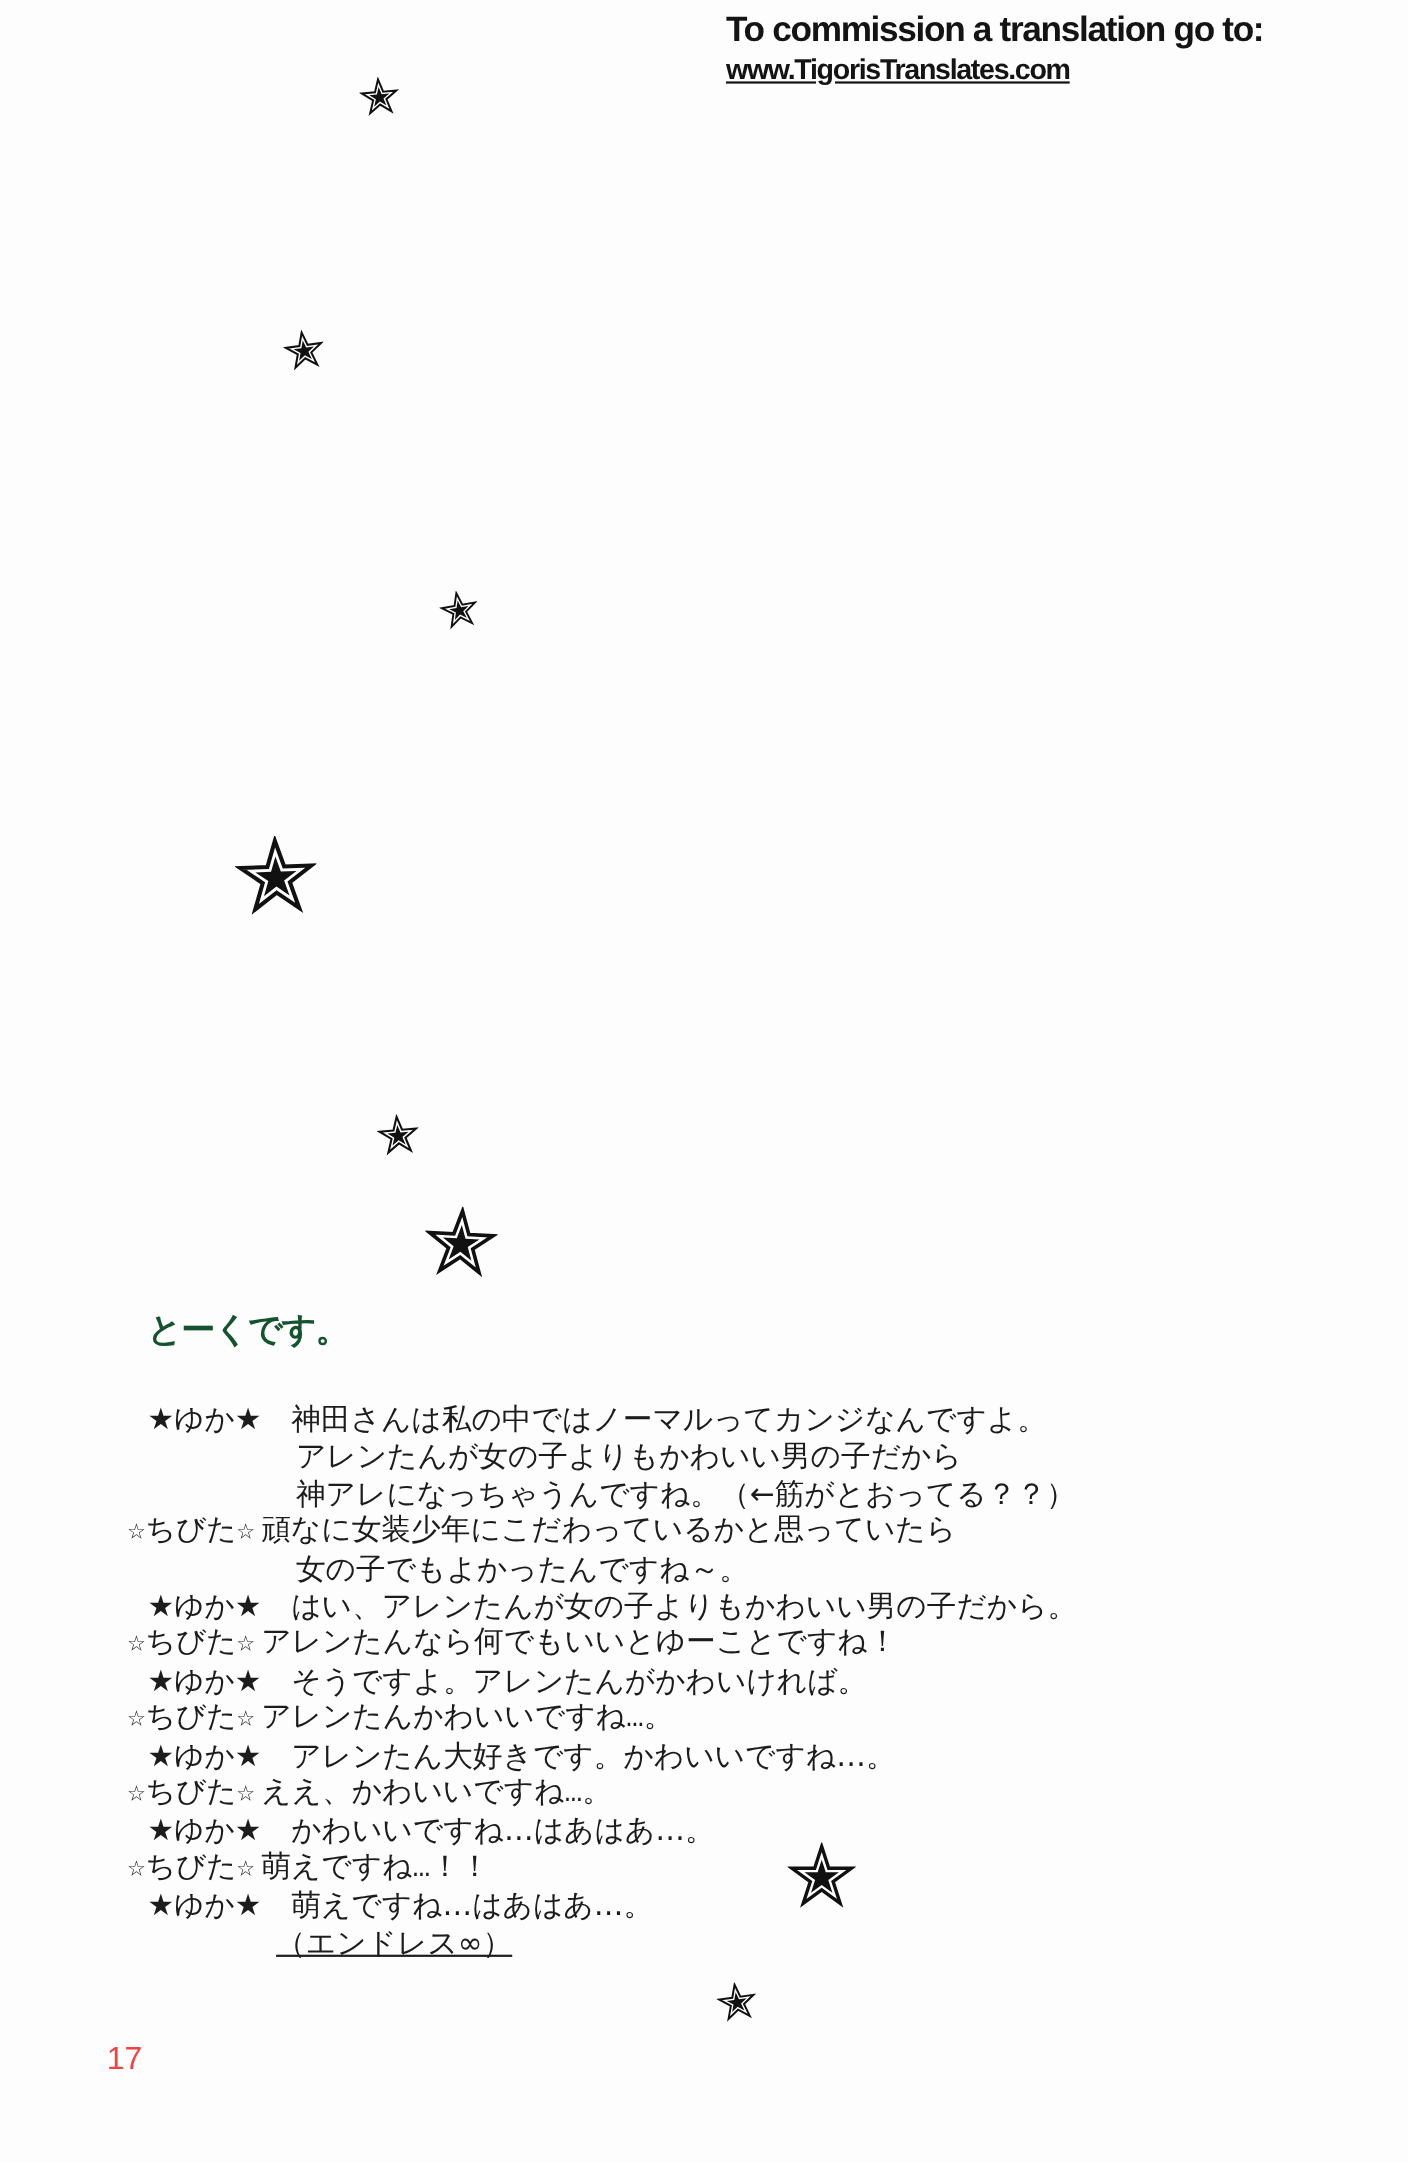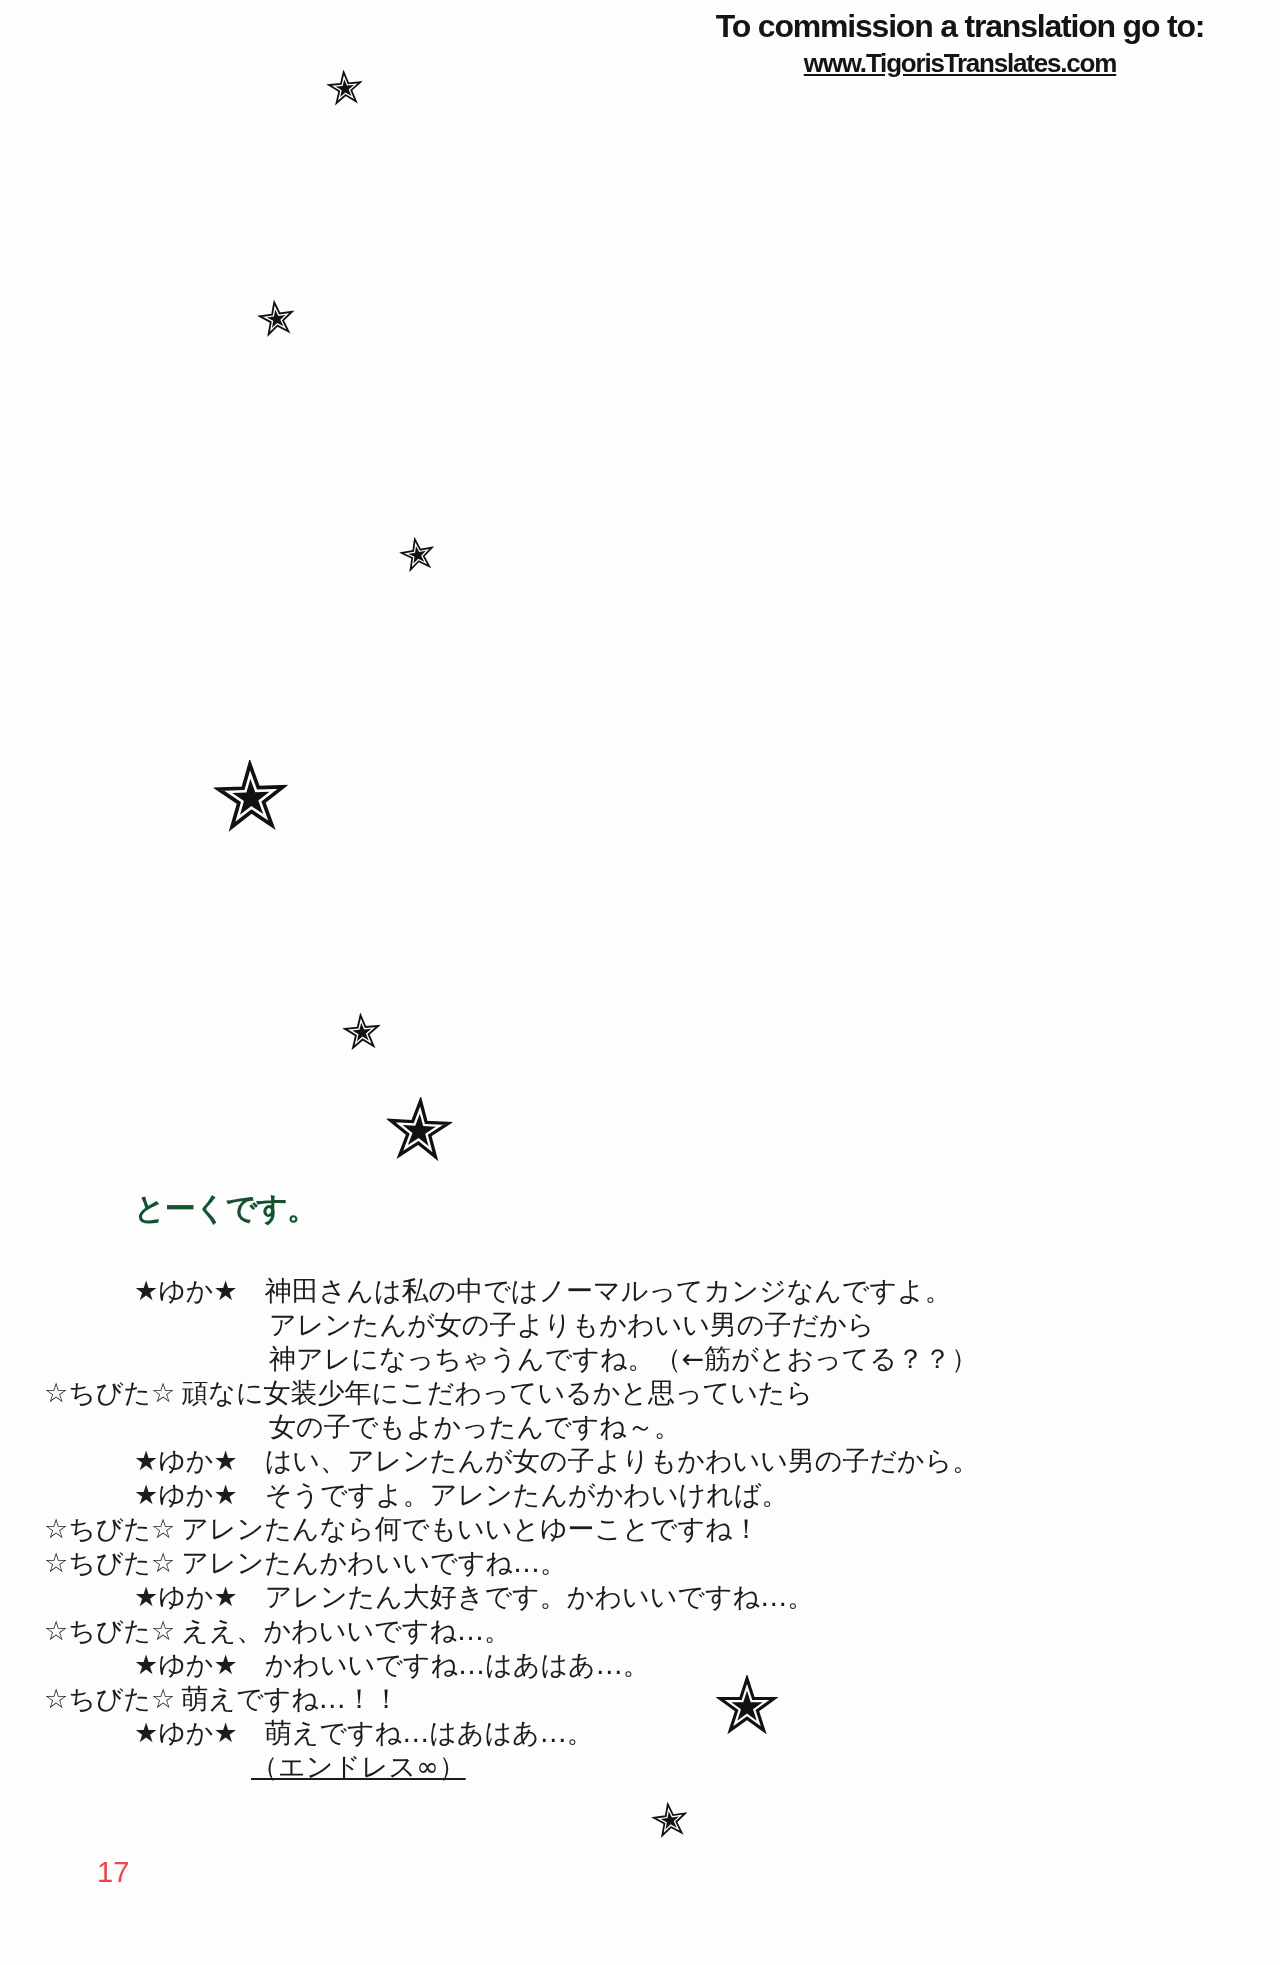--- a/index.html
+++ b/index.html
@@ -10,21 +10,21 @@
     font-family: "DejaVu Sans", sans-serif;
     color: #1a1a1a;
     overflow: hidden;
   }
   .page { position: absolute; inset: 0; }
 
   
   .commission {
     position: absolute;
     left: 660px; top: 8px; width: 600px;
-    text-align: center;
+    text-align: left;
     font-family: "Liberation Sans", sans-serif;
     font-weight: bold;
     color: #141414;
     letter-spacing: -1.2px;
   }
   .c-line1 { font-size: 32px; line-height: 37px; }
   .c-line2 { font-size: 26px; line-height: 36px; text-decoration: underline; }
 
   
   .star { position: absolute; overflow: visible; }
@@ -47,21 +47,21 @@
     left: 0; top: 1274px; width: 1280px;
   }
   .line {
     height: 34px; line-height: 34px;
     font-size: 27px;
     color: #1c1c1c;
     white-space: nowrap;
   }
   .line.yuka    { padding-left: 134px; }
   .line.yuka .speaker    { margin-right: 27px; }
-  .line.chibita { padding-left: 44px; }
+  .line.chibita { padding-left: 116px; font-family: Liberation Mono, monospace; }
   .line.chibita .speaker { margin-right: 6px; }
   .line.cont    { padding-left: 269px; }
   .line.cont2   { padding-left: 251px; text-decoration: underline; }
 
   
   .page-number {
     position: absolute;
     left: 97px; top: 1856px;
     font-size: 29px;
     color: #ef4444;
@@ -114,22 +114,22 @@
 
   <h1 class="talk-title">とーくです。</h1>
 
   <div class="talk">
     <div class="line yuka"><span class="speaker">★ゆか★</span><span class="text">神田さんは私の中ではノーマルってカンジなんですよ。</span></div>
     <div class="line cont"><span class="text">アレンたんが女の子よりもかわいい男の子だから</span></div>
     <div class="line cont"><span class="text">神アレになっちゃうんですね。（←筋がとおってる？？）</span></div>
     <div class="line chibita"><span class="speaker">☆ちびた☆</span><span class="text">頑なに女装少年にこだわっているかと思っていたら</span></div>
     <div class="line cont"><span class="text">女の子でもよかったんですね～。</span></div>
     <div class="line yuka"><span class="speaker">★ゆか★</span><span class="text">はい、アレンたんが女の子よりもかわいい男の子だから。</span></div>
+    <div class="line chibita"><span class="speaker">☆ちびた☆</span><span class="text">アレンたんなら何でもいいとゆーことですね！</span></div>
     <div class="line yuka"><span class="speaker">★ゆか★</span><span class="text">そうですよ。アレンたんがかわいければ。</span></div>
-    <div class="line chibita"><span class="speaker">☆ちびた☆</span><span class="text">アレンたんなら何でもいいとゆーことですね！</span></div>
     <div class="line chibita"><span class="speaker">☆ちびた☆</span><span class="text">アレンたんかわいいですね…。</span></div>
     <div class="line yuka"><span class="speaker">★ゆか★</span><span class="text">アレンたん大好きです。かわいいですね…。</span></div>
     <div class="line chibita"><span class="speaker">☆ちびた☆</span><span class="text">ええ、かわいいですね…。</span></div>
     <div class="line yuka"><span class="speaker">★ゆか★</span><span class="text">かわいいですね…はあはあ…。</span></div>
     <div class="line chibita"><span class="speaker">☆ちびた☆</span><span class="text">萌えですね…！！</span></div>
     <div class="line yuka"><span class="speaker">★ゆか★</span><span class="text">萌えですね…はあはあ…。</span></div>
     <div class="line cont2"><span class="text">（エンドレス∞）</span></div>
   </div>
 
   <div class="page-number">17</div>

